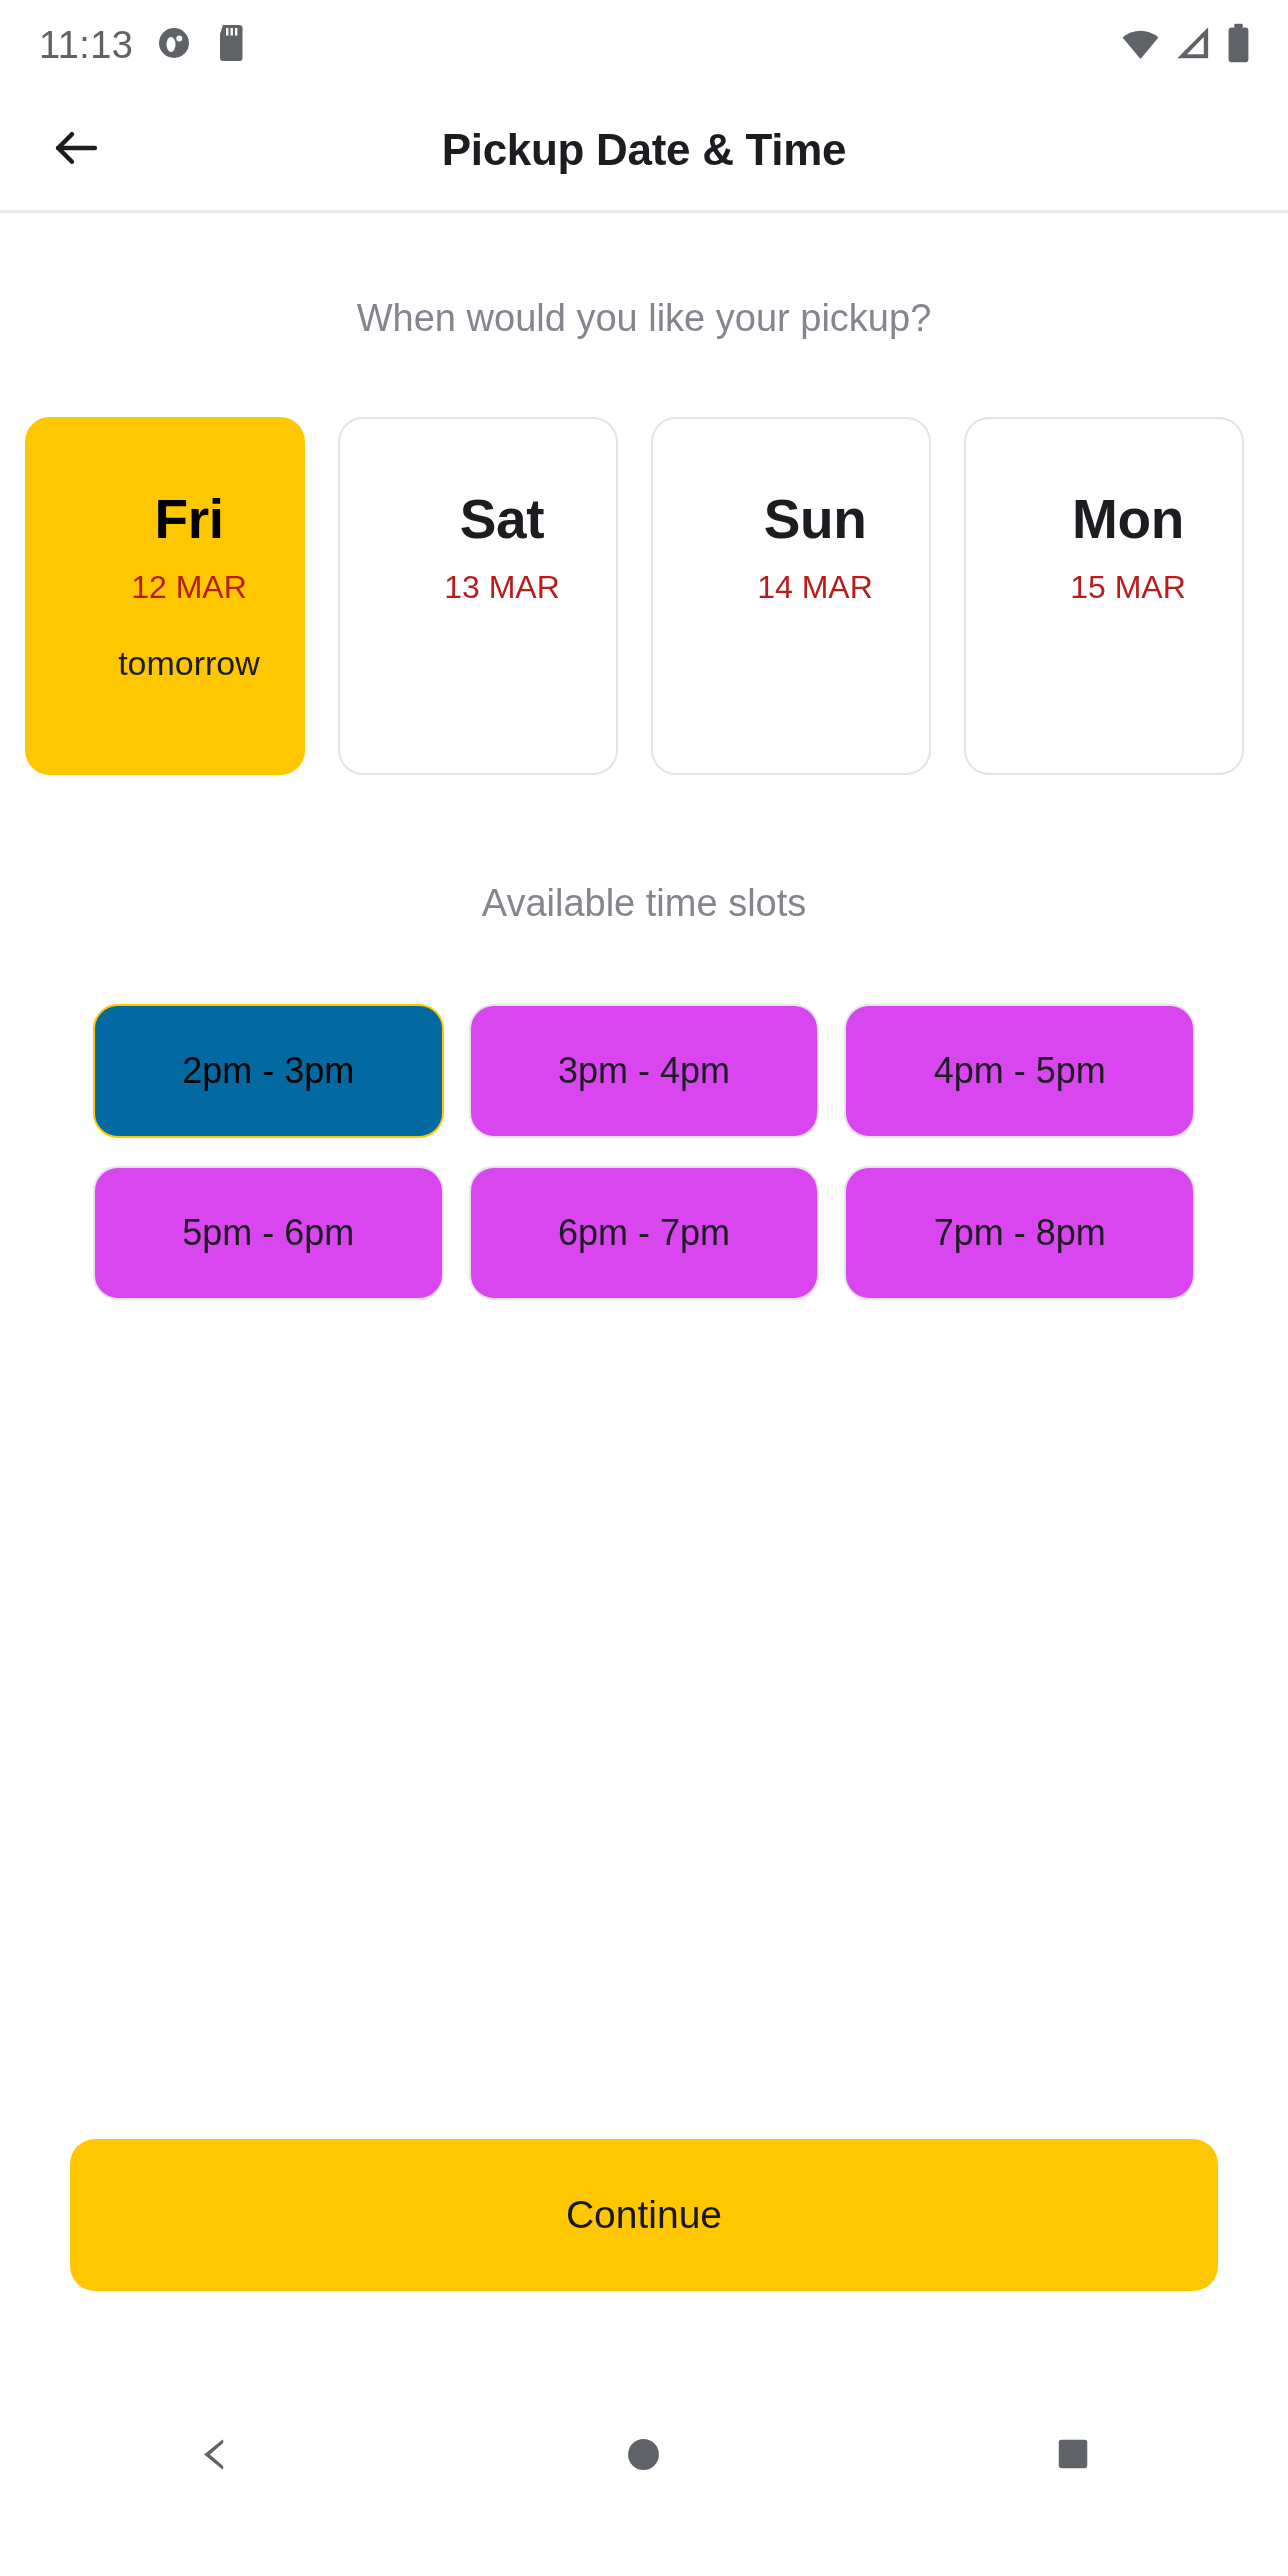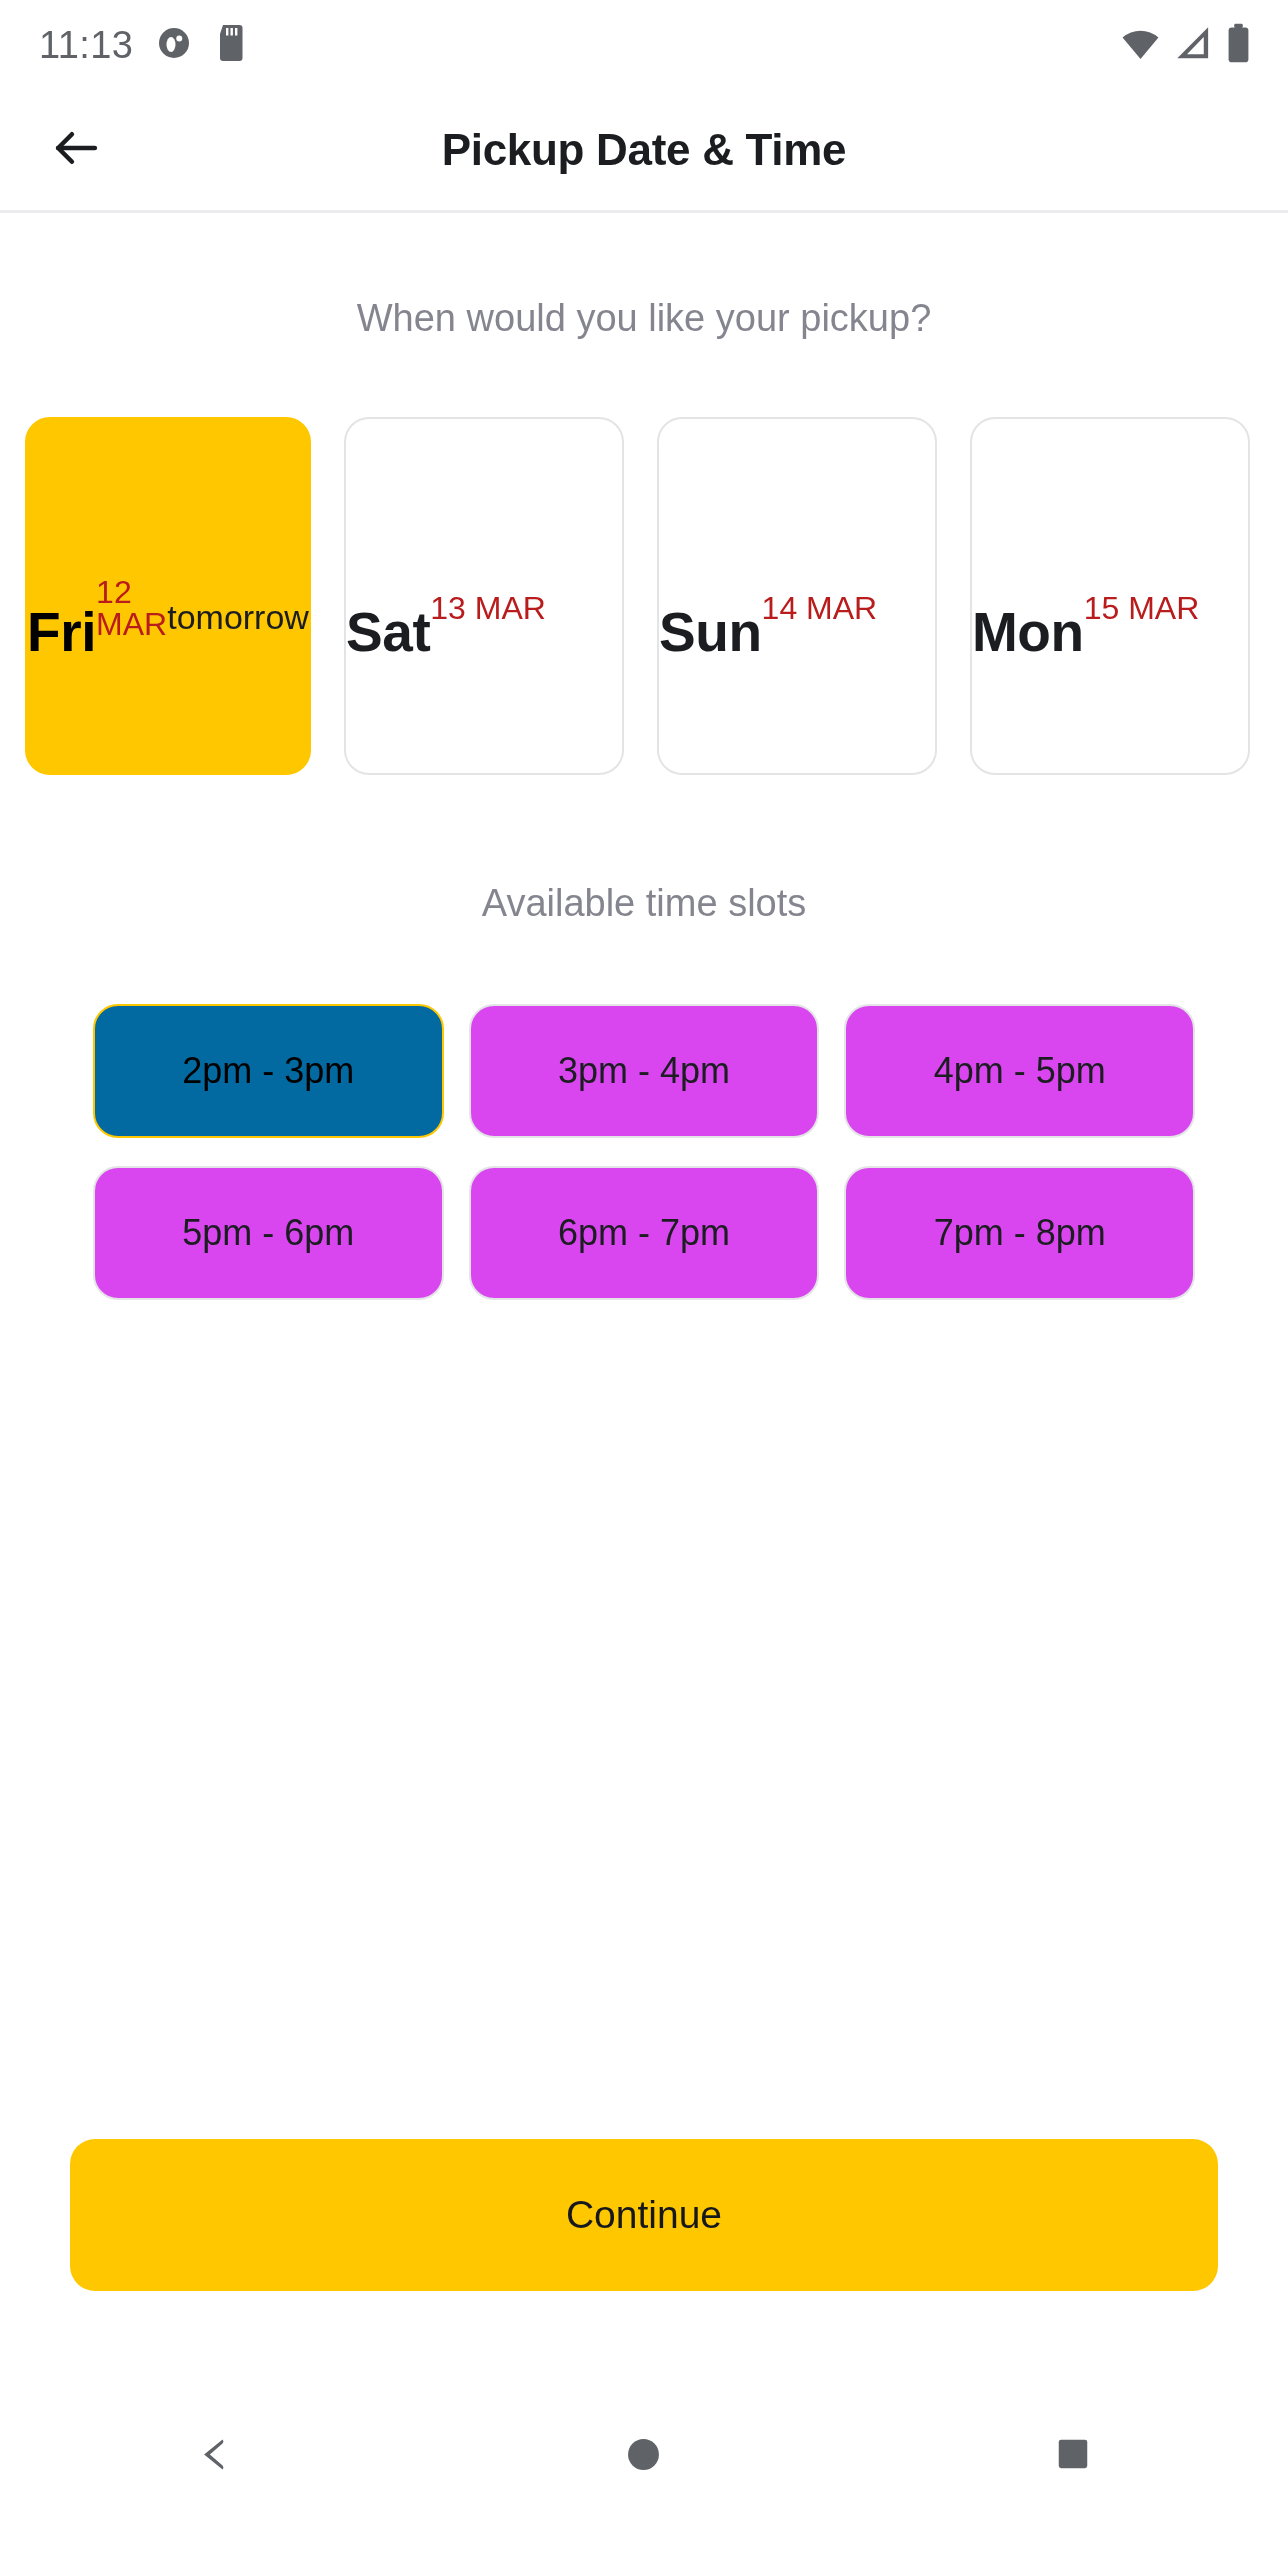--- a/index.html
+++ b/index.html
@@ -119,24 +119,25 @@
     margin-top: 77px;
     overflow: hidden;
   }
   .date-card {
     flex: 0 0 280px;
     height: 358px;
     border-radius: 25px;
     background: #ffffff;
     border: 2.7px solid #e3e4e6;
     display: flex;
-    flex-direction: row;
+    flex-direction: column;
     align-items: center;
     cursor: pointer;
     position: relative;
+    padding-left: 48px;
   }
   .date-card.selected {
     background: #ffc700;
     border-color: #ffc700;
   }
   .date-dow {
     font-size: 55px;
     font-weight: 700;
     color: #1b1d21;
     margin-top: 73px;

